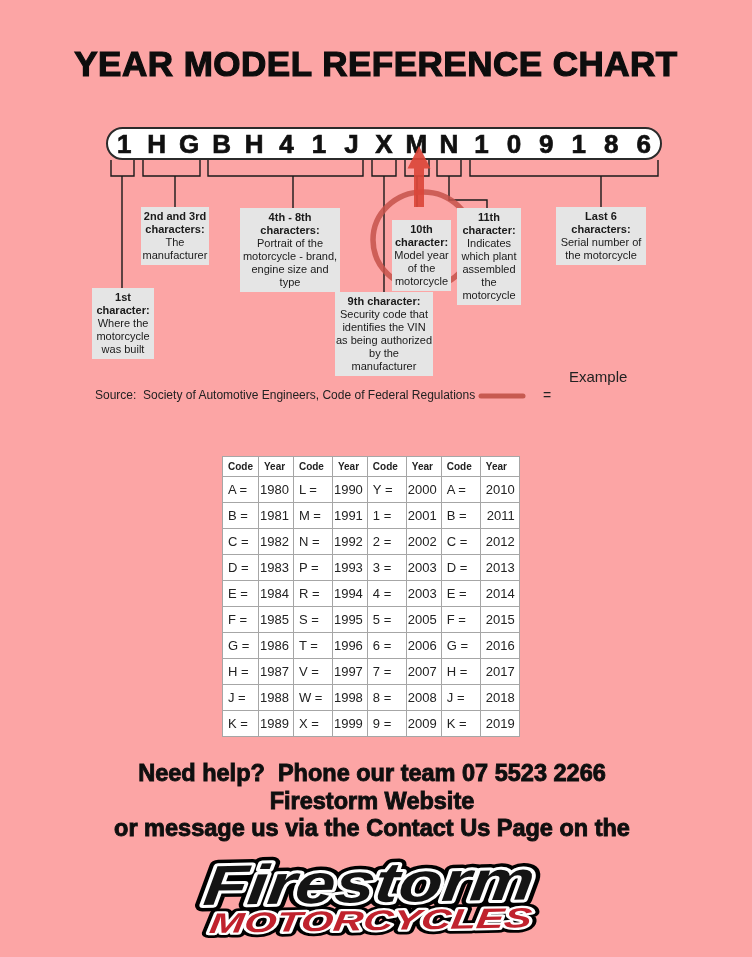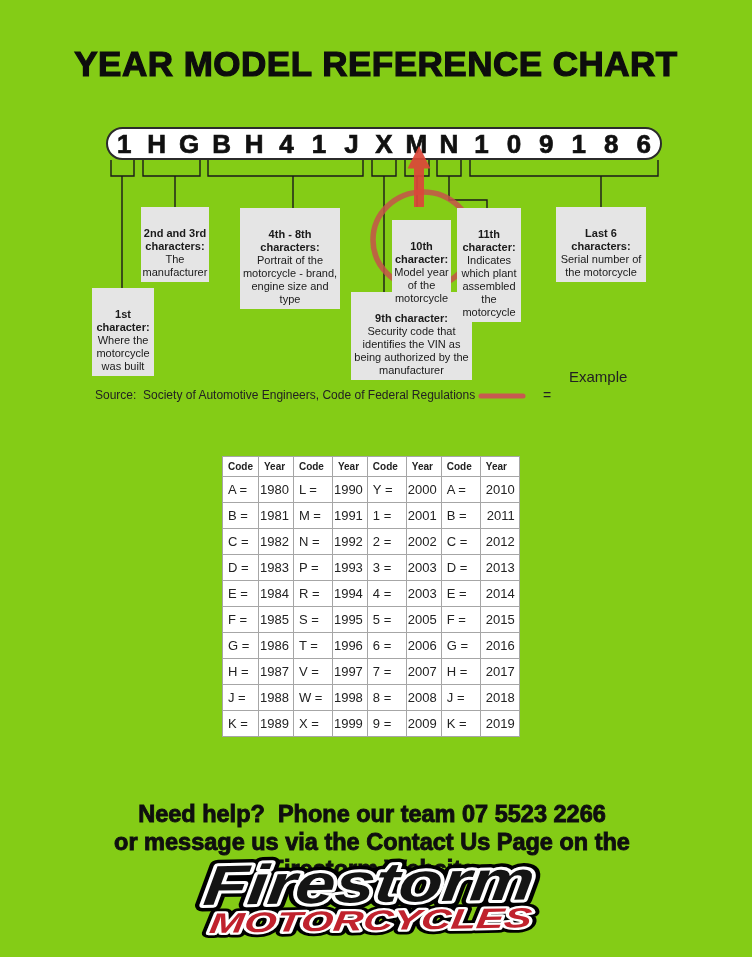--- a/index.html
+++ b/index.html
@@ -1,49 +1,49 @@
 <!DOCTYPE html>
 <html style="--highlight-red: #c5524a; --arrow-red: #db4639; --legend-red: #c75a50; --logo-red: #c0222d; --callout-bg: #e5e5e5;"><head>
 <meta charset="utf-8">
 <style>
   html,body{margin:0;padding:0;background:#fff;}
-  .page{position:relative;width:752px;height:957px;background:#84cc16;overflow:hidden;
+  .page{position:relative;width:752px;height:957px;background:#fca5a5;overflow:hidden;
         font-family:"Liberation Sans",sans-serif;}
 
   .title{position:absolute;left:0;right:0;top:44px;text-align:center;
          font-size:35px;font-weight:900;letter-spacing:.5px;color:#0d0d0d;
          -webkit-text-stroke:1.2px #0d0d0d;}
 
   .vin-pill{position:absolute;left:106px;top:127px;width:556px;height:33px;
             border:2px solid #2b2b2b;border-radius:17px;box-sizing:border-box;
             display:flex;align-items:center;background:#fff;}
   .vin-char{flex:1;text-align:center;font-size:26px;font-weight:bold;color:#101010;
             line-height:28px;-webkit-text-stroke:.7px #101010;}
 
   svg.overlay{position:absolute;left:0;top:0;pointer-events:none;}
 
   .callout{position:absolute;background:var(--callout-bg,#e5e5e5);color:#1a1a1a;
            font-size:11px;line-height:13px;text-align:center;padding:3px 1px;
            box-sizing:border-box;}
-  .co-head{font-weight:bold;margin-top:17px;}
+  .co-head{font-weight:bold;}
 
   .source{position:absolute;left:95px;top:388px;font-size:12px;color:#222;white-space:pre-wrap;}
   .legend-eq{position:absolute;left:543px;top:387px;font-size:14px;color:#222;}
   .legend-label{position:absolute;left:569px;top:368px;font-size:15px;color:#222;}
 
   table.year-table{position:absolute;left:222px;top:456px;border-collapse:collapse;
                    table-layout:fixed;font-size:13px;color:#222;background:#fff;}
   .year-table th,.year-table td{border:1px solid #a6a6a6;overflow:hidden;}
   .year-table th{font-weight:bold;text-align:left;font-size:10px;height:17px;
                  padding:1px 0 1px 5px;}
   .year-table td{height:23px;}
   .year-table td.code{padding-left:5px;text-align:left;}
   .year-table td.year{padding-right:4px;text-align:right;}
 
-  .help{position:absolute;left:0;right:8px;top:760px;text-align:center;color:#0f0f0f;margin-top:41px;}
+  .help{position:absolute;left:0;right:8px;top:760px;text-align:center;color:#0f0f0f;}
   .help-line{font-size:23.5px;font-weight:800;line-height:27.5px;white-space:pre-wrap;
              -webkit-text-stroke:.9px #0f0f0f;}
 
   .logo{position:absolute;left:192px;top:852px;transform:rotate(-1deg);}
   text.lgF{font-family:"Liberation Sans",sans-serif;font-style:italic;font-weight:bold;
            font-size:56px;text-anchor:middle;}
   text.lgM{font-family:"Liberation Sans",sans-serif;font-style:italic;font-weight:bold;
            font-size:28px;text-anchor:middle;}
   .strokeBlackBig{fill:none;stroke:#000;stroke-width:13;stroke-linejoin:round;}
   .strokeWhiteBig{fill:none;stroke:#fff;stroke-width:6;stroke-linejoin:round;}
@@ -98,21 +98,21 @@
     <div class="co-body">Where the motorcycle was built</div>
   </div>
   <div class="callout" style="left:141px;top:207px;width:68px;min-height:56px">
     <div class="co-head">2nd and 3rd characters:</div>
     <div class="co-body">The manufacturer</div>
   </div>
   <div class="callout" style="left:240px;top:208px;width:100px;min-height:69px">
     <div class="co-head">4th - 8th characters:</div>
     <div class="co-body">Portrait of the motorcycle - brand, engine size and type</div>
   </div>
-  <div class="callout" style="left:351px;top:292px;width:121px;min-height:78px">
+  <div class="callout" style="left:335px;top:292px;width:98px;min-height:78px">
     <div class="co-head">9th character:</div>
     <div class="co-body">Security code that identifies the VIN as being authorized by the manufacturer</div>
   </div>
   <div class="callout" style="left:392px;top:220px;width:59px;min-height:71px">
     <div class="co-head">10th character:</div>
     <div class="co-body">Model year of the motorcycle</div>
   </div>
   <div class="callout" style="left:457px;top:208px;width:64px;min-height:90px">
     <div class="co-head">11th character:</div>
     <div class="co-body">Indicates which plant assembled the motorcycle</div>
@@ -248,22 +248,22 @@
           <td class="code">9 =</td>
           <td class="year">2009</td>
           <td class="code">K =</td>
           <td class="year">2019</td>
         </tr>
       </tbody>
   </table>
 
   <div class="help">
     <div class="help-line">Need help?  Phone our team 07 5523 2266</div>
+    <div class="help-line">Firestorm Website</div>
     <div class="help-line">or message us via the Contact Us Page on the</div>
-    <div class="help-line">Firestorm Website</div>
   </div>
 
   <div class="logo">
     <svg width="368" height="86" viewBox="0 0 368 86">
       <g transform="translate(12,0) skewX(-8)">
         <text class="lgF strokeBlackBig" x="170" y="50" textLength="330" lengthAdjust="spacingAndGlyphs">Firestorm</text>
         <text class="lgF strokeWhiteBig" x="170" y="50" textLength="330" lengthAdjust="spacingAndGlyphs">Firestorm</text>
         <text class="lgF fillDark" x="170" y="50" textLength="330" lengthAdjust="spacingAndGlyphs">Firestorm</text>
         <text class="lgM strokeBlackSm" x="176" y="78" textLength="322" lengthAdjust="spacingAndGlyphs">MOTORCYCLES</text>
         <text class="lgM strokeWhiteSm" x="176" y="78" textLength="322" lengthAdjust="spacingAndGlyphs">MOTORCYCLES</text>

